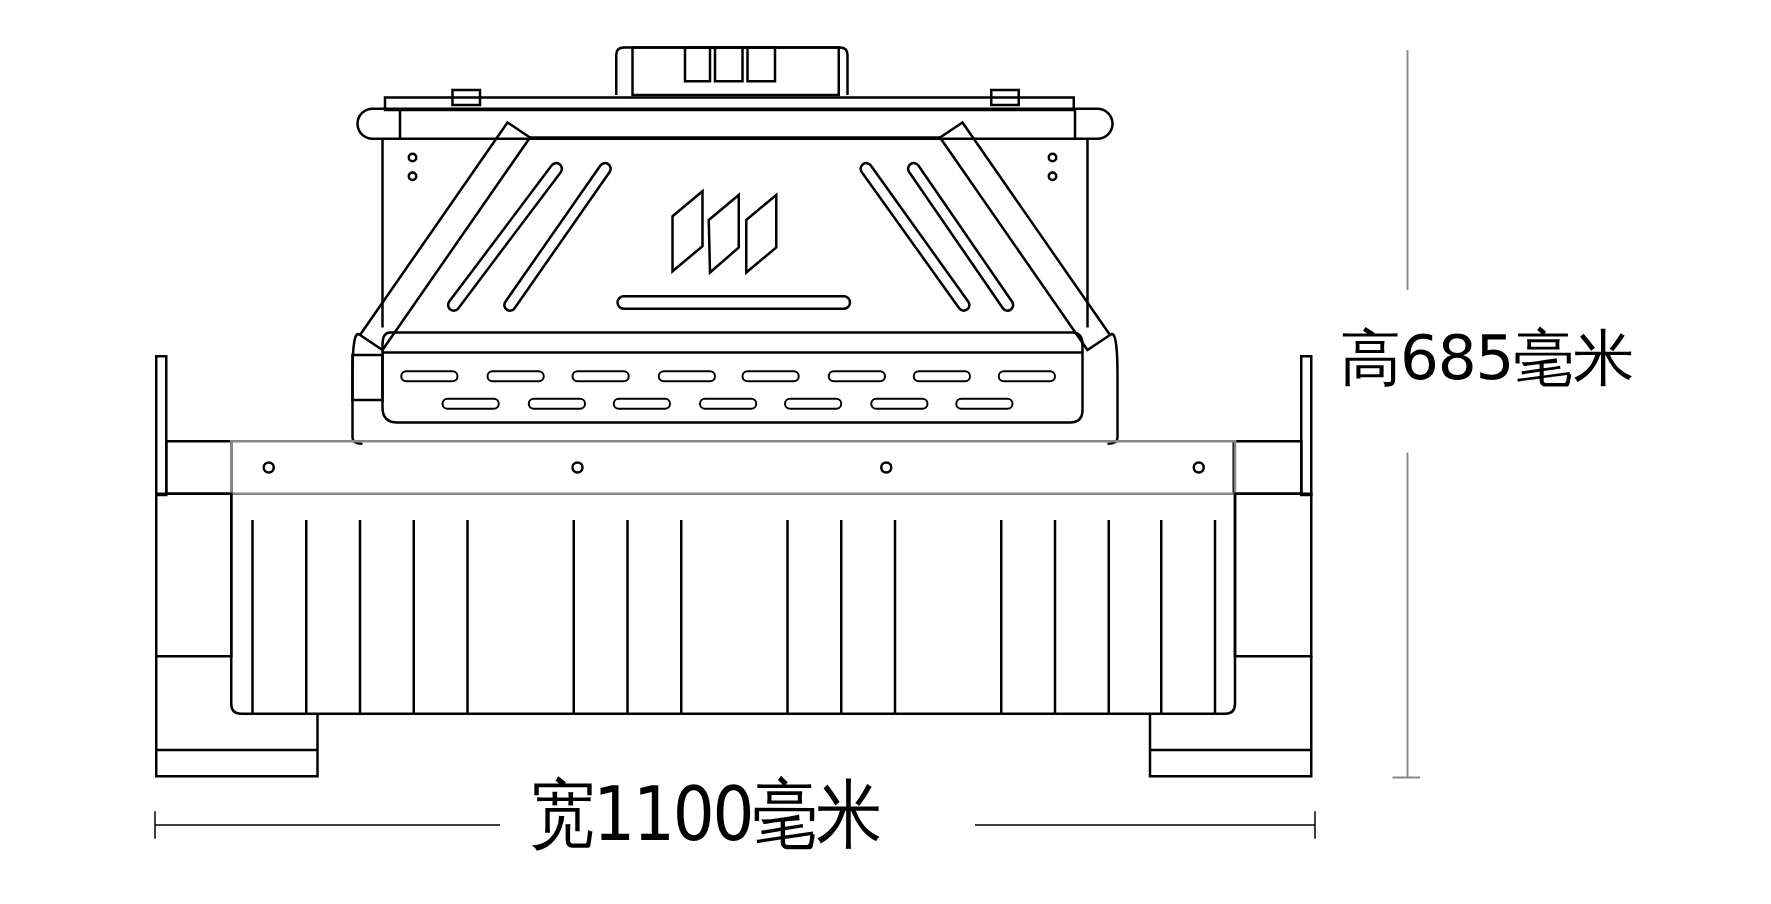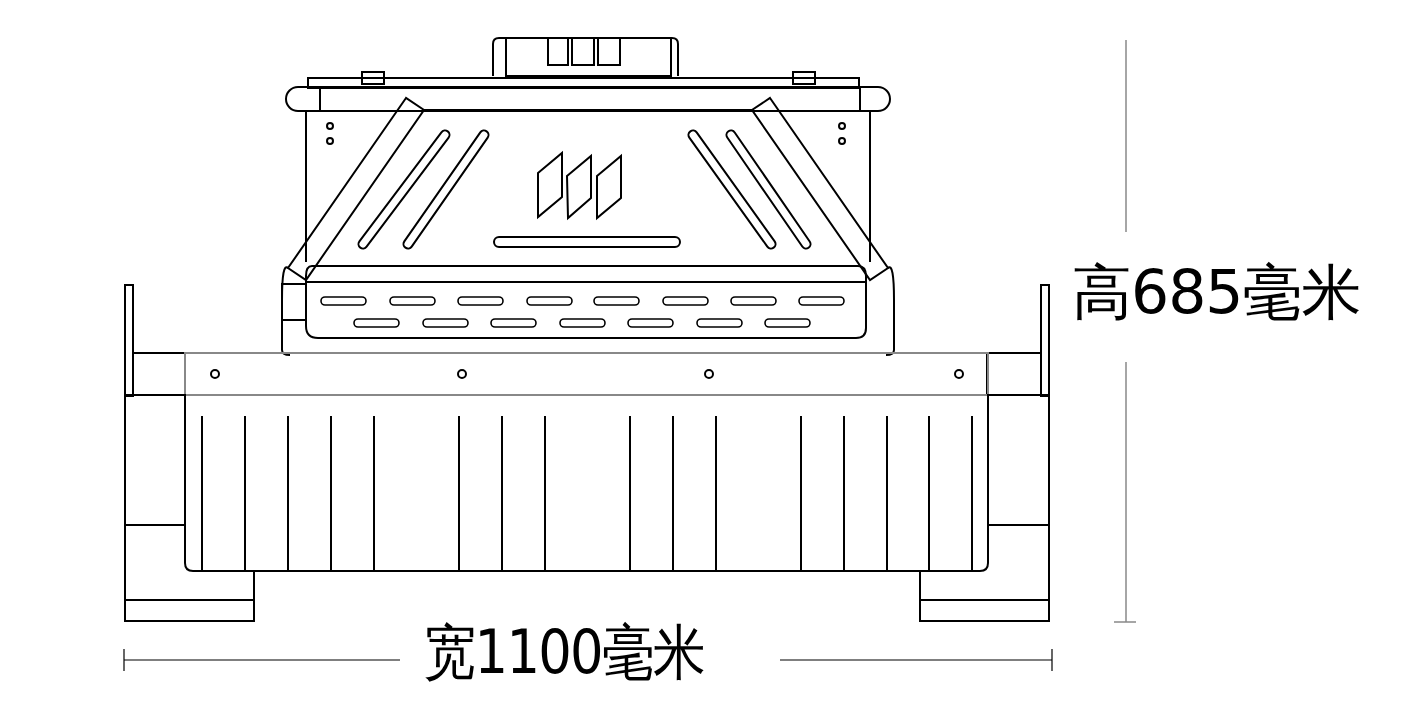--- a/index.html
+++ b/index.html
@@ -1,19 +1,19 @@
 <!DOCTYPE html>
 <html><head>
 <meta charset="utf-8">
 <style>
   html, body { margin:0; padding:0; background:#ffffff; }
   body { width:1417px; height:723px; position:relative; overflow:hidden; font-family:"DejaVu Sans", sans-serif; }
   svg { position:absolute; left:0; top:0; }
   .lbl { position:absolute; color:#000; white-space:nowrap; line-height:1; font-family:"DejaVu Sans", sans-serif; }
-  #height-label { left:1072px; top:262px; font-size:60px; letter-spacing:-1px; }
+  #height-label { left:1072px; top:262px; font-size:49px; letter-spacing:-1px; }
   #width-label { left:420px; top:622px; font-size:60px; letter-spacing:-2px; transform:scaleX(0.88); transform-origin:left top; background:#fff; padding:0 4px; }
 </style>
 </head>
 <body>
 
 <svg width="1417" height="723" viewBox="0 0 1417 723" xmlns="http://www.w3.org/2000/svg" fill="none" stroke="#000" stroke-width="2">
 
   <g>
     <path d="M493 76 L493 44 Q493 38 499 38 L672 38 Q678 38 678 44 L678 76"></path>
     <rect x="506" y="38" width="165" height="38"></rect>

